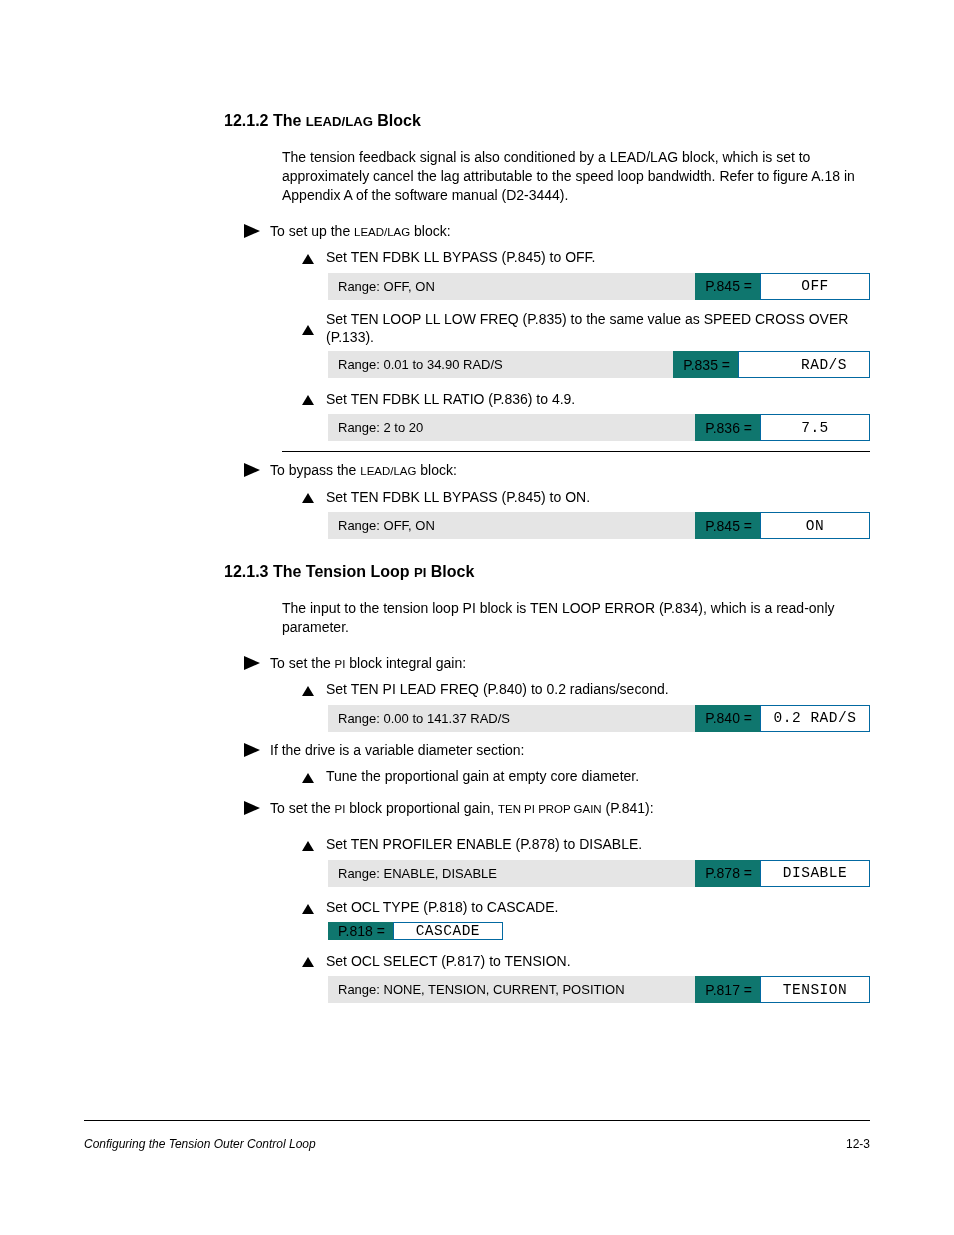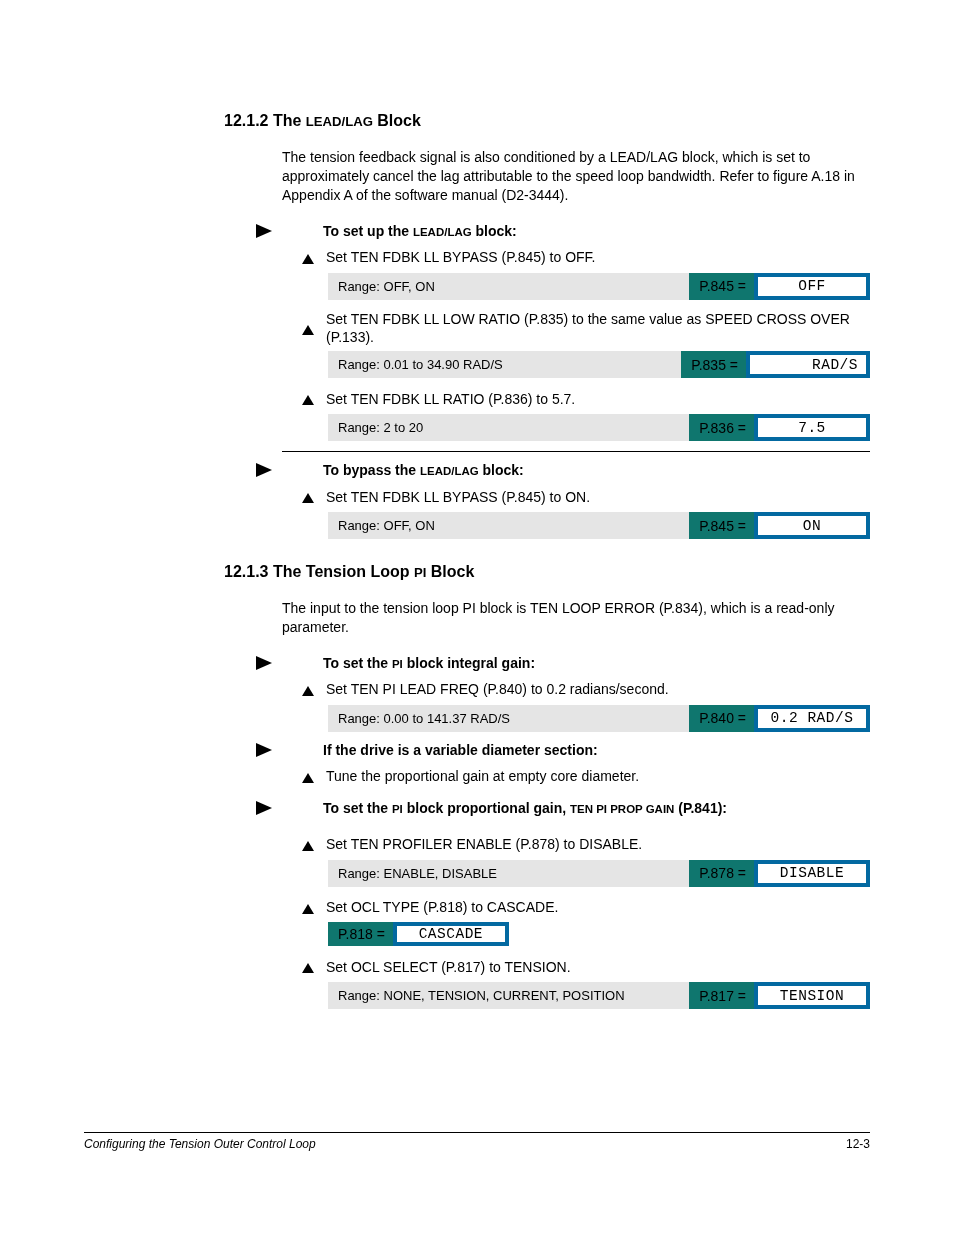--- a/index.html
+++ b/index.html
@@ -24,25 +24,24 @@
     margin: 0 0 18px 0;
   }
   .body-text {
     margin-left: 58px;
     margin-bottom: 18px;
     line-height: 1.35;
   }
   .proc-header {
     display: flex;
     align-items: center;
-    margin-left: 58px;
+    margin-left: 46px;
     margin-top: 10px;
     margin-bottom: 8px;
-    font-weight: bold;
-    gap: 41px;
+    font-weight: normal;
   }
   .proc-header .tri {
     margin-left: -26px;
     margin-right: 10px;
     display: inline-block;
   }
   .tri svg { display: block; }
   .step {
     display: flex;
     align-items: center;
@@ -74,37 +73,37 @@
   .plabel {
     flex: 0 0 auto;
     padding: 0 8px 0 10px;
     display: flex;
     align-items: center;
     font-size: 14px;
     background: #0f766e;
   }
   .val-box {
     flex: 0 0 108px;
-    border: 4px solid #0369a1;
+    border: 1px solid #0369a1;
     display: flex;
     align-items: center;
     justify-content: center;
     font-family: "Courier New", monospace;
     font-size: 14.5px;
     letter-spacing: 0.5px;
     background: #fff;
   }
-  .val-box.right { justify-content: flex-end; padding-right: 8px; }
+  .val-box.right { justify-content: flex-end; padding-right: 22px; }
   .footer {
     position: absolute;
     bottom: 84px;
     left: 84px;
     right: 84px;
     border-top: 1px solid #000;
-    padding-top: 4px;
+    padding-top: 16px;
     display: flex;
     justify-content: space-between;
     font-size: 12px;
   }
   .footer .title { font-style: italic; }
   .smallcaps { font-size: 0.82em; }
 </style>
 </head>
 <body>
 
@@ -134,33 +133,33 @@
   <div class="param-row">
     <div class="range-box">Range: OFF, ON</div>
     <div class="plabel">P.845 =</div>
     <div class="val-box">OFF</div>
   </div>
 
   <div class="step">
     <span class="stri"><svg width="12" height="10">
           <polygon points="6,0 12,10 0,10" fill="#000"></polygon>
         </svg></span>
-    <span class="step-text">Set TEN FDBK LL LOW RATIO (P.835) to the same value as SPEED CROSS OVER (P.133).</span>
+    <span class="step-text">Set TEN LOOP LL LOW FREQ (P.835) to the same value as SPEED CROSS OVER (P.133).</span>
   </div>
   <div class="param-row">
     <div class="range-box">Range: 0.01 to 34.90 RAD/S</div>
     <div class="plabel">P.835 =</div>
     <div class="val-box right">RAD/S</div>
   </div>
 
   <div class="step">
     <span class="stri"><svg width="12" height="10">
           <polygon points="6,0 12,10 0,10" fill="#000"></polygon>
         </svg></span>
-    <span class="step-text">Set TEN FDBK LL RATIO (P.836) to 5.7.</span>
+    <span class="step-text">Set TEN FDBK LL RATIO (P.836) to 4.9.</span>
   </div>
   <div class="param-row">
     <div class="range-box">Range: 2 to 20</div>
     <div class="plabel">P.836 =</div>
     <div class="val-box">7.5</div>
   </div>
 
   <div style="border-top:1px solid #000; margin:10px 0 8px 58px;"></div>
 
   <div class="proc-header">

